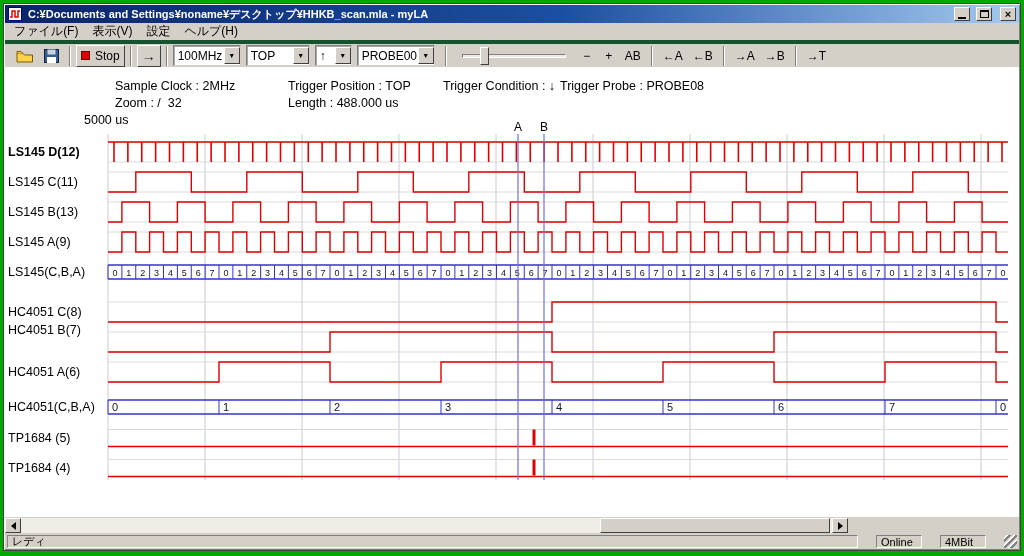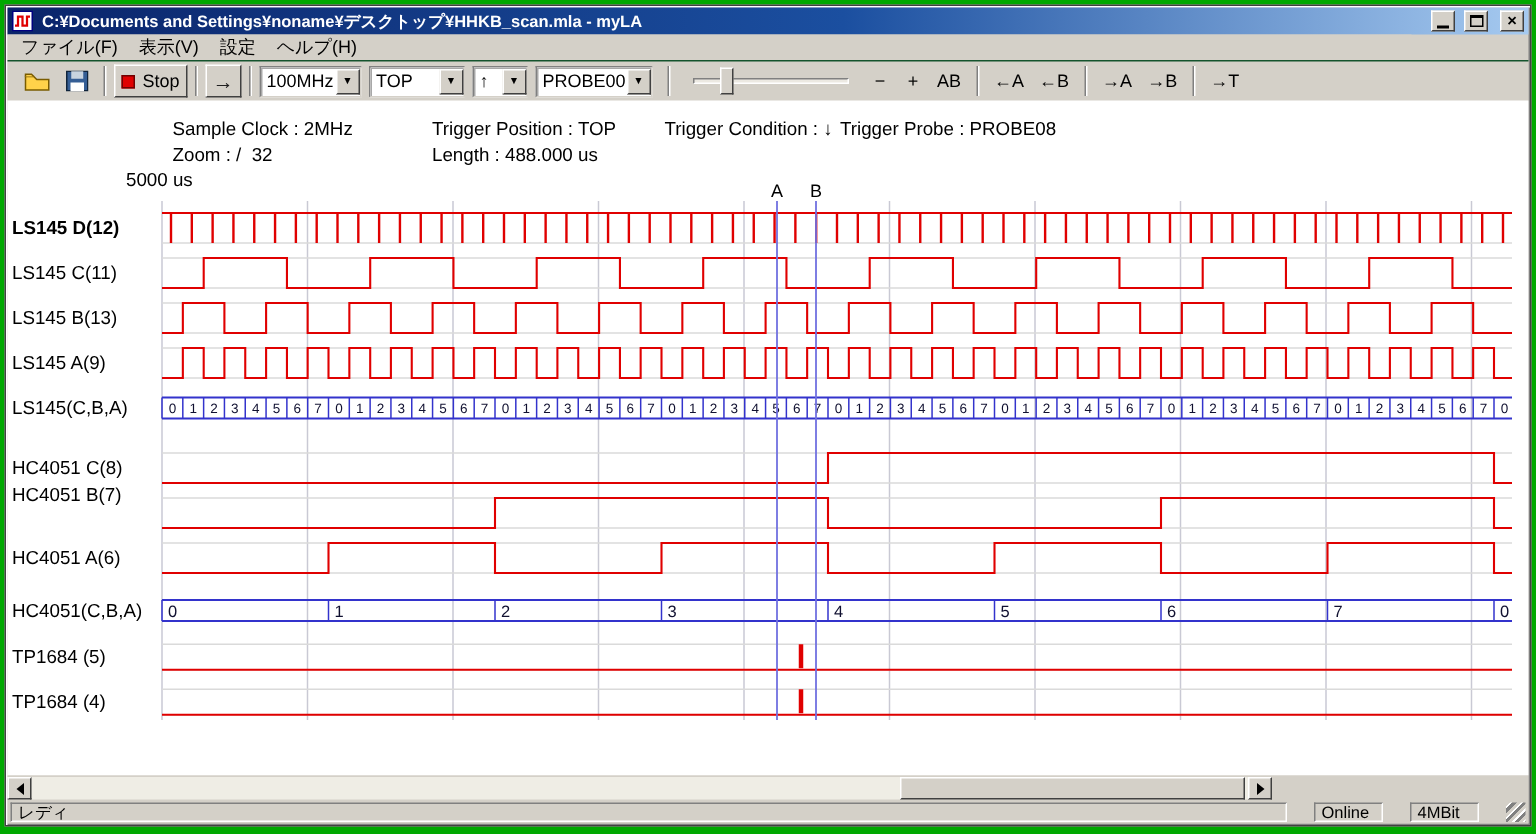--- a/index.html
+++ b/index.html
@@ -38,21 +38,21 @@
   
   .menubar{
     position:absolute; left:5px; top:23px; width:936px; height:17px;
     background:#d4d0c8; display:flex; align-items:center; padding-left:2px;
     font-size:12px;
   }
   .menu-item{ padding:1px 7px; }
   
   .toolbar{
     position:absolute; left:5px; top:40px; width:1014px; height:27px;
-    background:#d4d0c8; border-top:1px solid #14532d;
+    background:#d4d0c8; border-top:4px solid #14532d;
     display:flex; align-items:center; padding-left:6px; font-size:12px;
   }
   .tbtn{
     height:22px; min-width:22px; display:flex; align-items:center; justify-content:center;
     padding:0 4px; background:transparent; border:1px solid transparent; font-size:12px;
   }
   .btn-raised{ background:#d4d0c8; border:1px solid; border-color:#fff #404040 #404040 #fff; }
   .tsep{ width:2px; height:20px; border-left:1px solid #808080; border-right:1px solid #fff; margin:0 5px; }
   .stop-square{ width:9px; height:9px; background:#e00000; border:1px solid #700000; margin-right:5px; }
   .run-arrow{ font-size:14px; font-weight:bold; color:#202020; }

